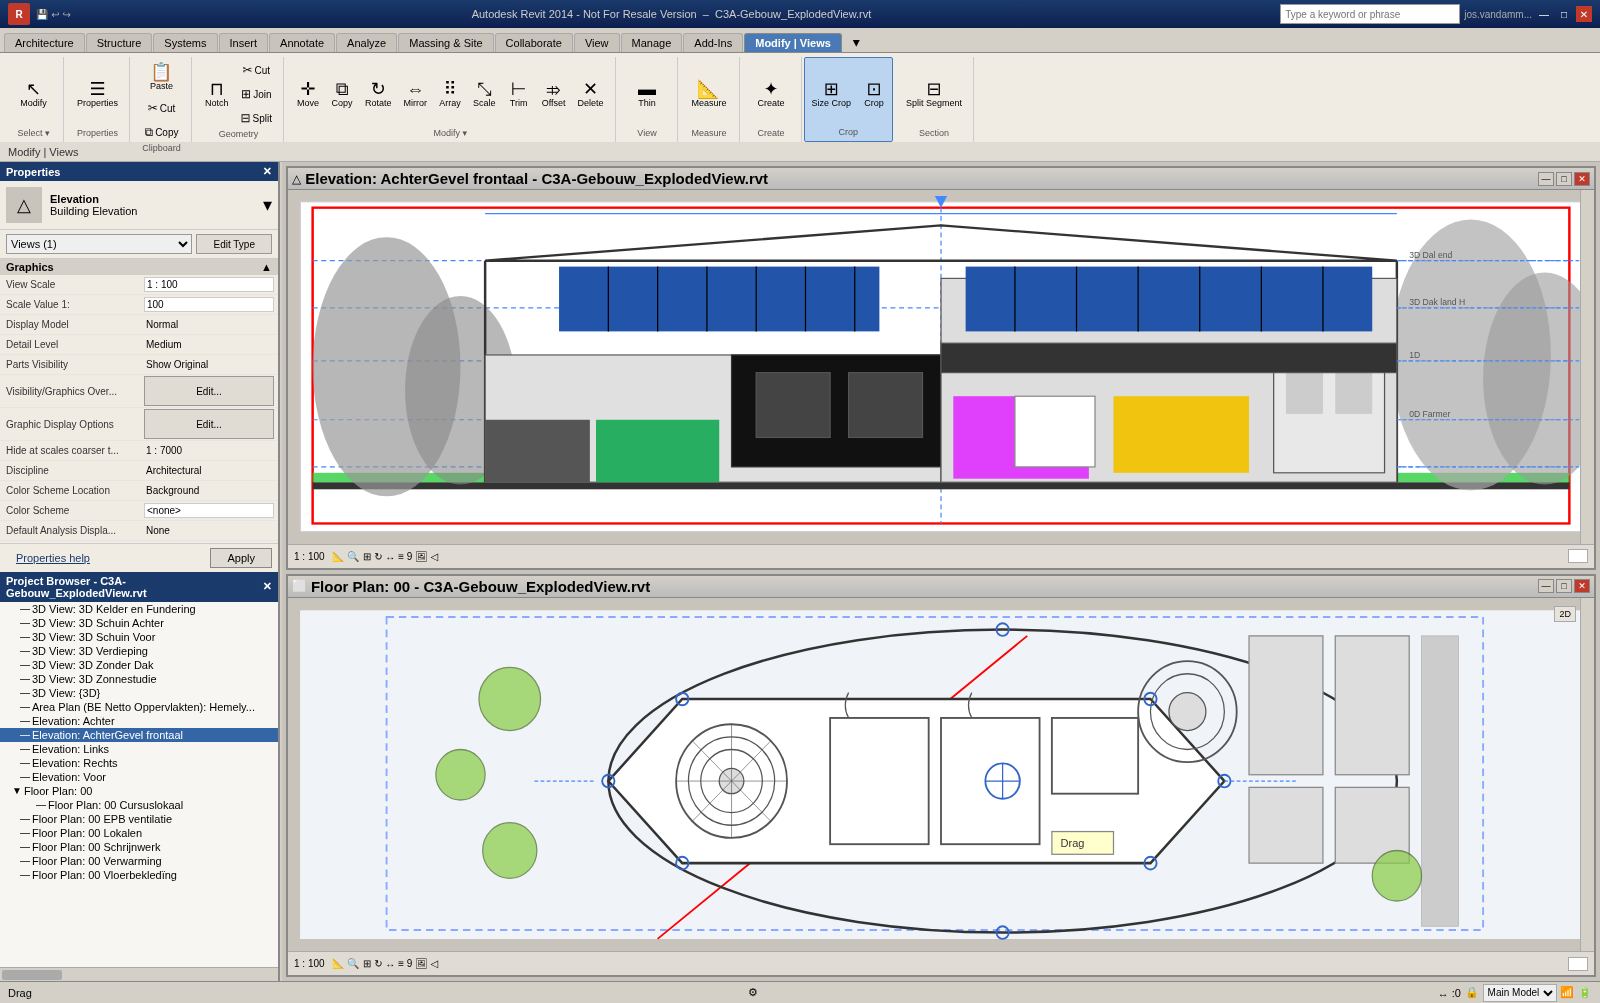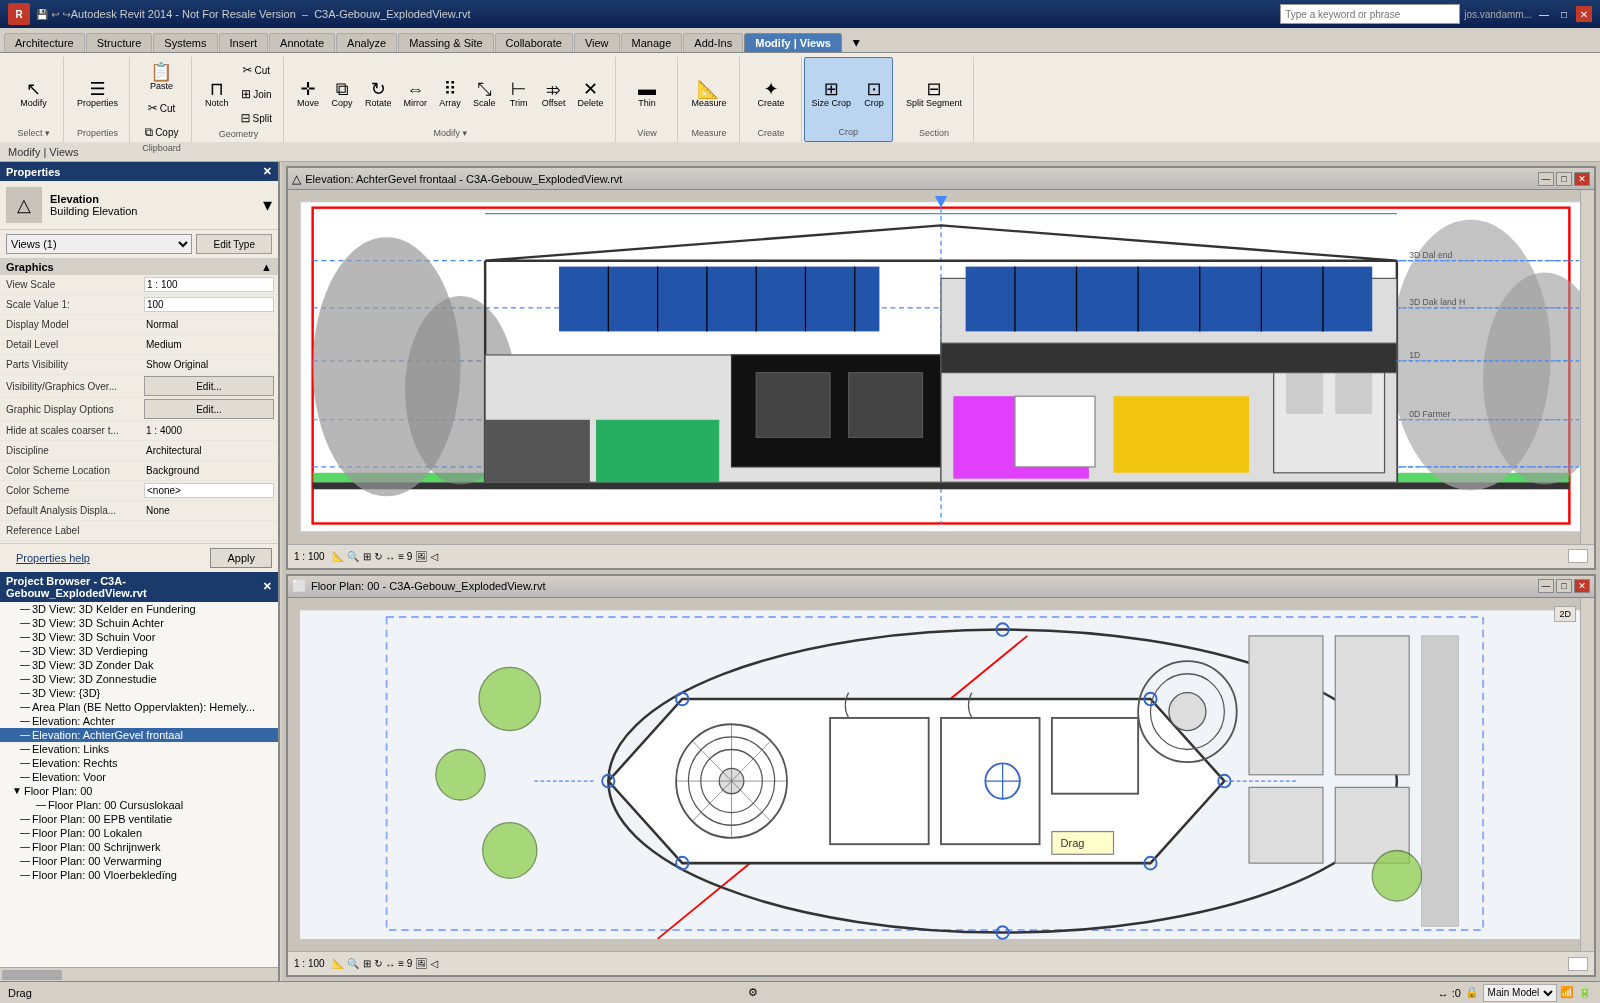--- a/index.html
+++ b/index.html
@@ -9,21 +9,21 @@
     #title-bar {
       height: 28px;
       background: linear-gradient(to bottom, #1a3a6b, #0d2050);
       display: flex;
       align-items: center;
       justify-content: space-between;
       padding: 0 8px;
       color: white;
     }
     #title-bar .title-left { display: flex; align-items: center; gap: 6px; }
-    #title-bar .title-center { font-size: 11px; color: #ccc; flex: 1; text-align: left; }
+    #title-bar .title-center { font-size: 11px; color: #ccc; flex: 1; text-align: center; }
     #title-bar .title-right { display: flex; align-items: center; gap: 4px; padding-left: 8px; }
     .title-btn { width: 16px; height: 16px; display: inline-flex; align-items: center; justify-content: center; cursor: pointer; font-size: 10px; }
     .title-btn.close { background: #c0392b; color: white; }
     .revit-logo { width: 22px; height: 22px; background: #c0392b; border-radius: 2px; display: flex; align-items: center; justify-content: center; color: white; font-weight: bold; font-size: 10px; }
     .search-input {
       width: 180px;
       height: 20px;
       border: 1px solid #999;
       padding: 0 4px;
       font-size: 11px;
@@ -212,21 +212,21 @@
     }
     .prop-value {
       flex: 1;
       font-size: 10px;
       color: #000;
       padding: 1px 2px;
     }
     .prop-value.btn-value {
       background: #e0dcd4;
       border: 1px solid #999;
-      height: 20px;
+      height: 30px;
       cursor: pointer;
       text-align: center;
       display: flex;
       align-items: center;
       justify-content: center;
     }
     .props-scroll {
       flex: 1;
       overflow-y: auto;
       overflow-x: hidden;
@@ -293,21 +293,21 @@
     .view-title-bar {
       background: linear-gradient(to bottom, #d4d0c8, #bbb);
       height: 22px;
       display: flex;
       align-items: center;
       padding: 0 4px;
       border-bottom: 1px solid #888;
       gap: 4px;
     }
     .view-title-bar .view-icon { font-size: 12px; }
-    .view-title-text { font-size: 11px; font-weight: normal; flex: 1; }
+    .view-title-text { font-size: 15px; font-weight: bold; flex: 1; }
     .view-controls { display: flex; gap: 2px; }
     .view-ctrl-btn {
       width: 16px; height: 14px;
       border: 1px solid #888;
       background: #d4d0c8;
       cursor: pointer;
       font-size: 9px;
       display: flex;
       align-items: center;
       justify-content: center;
@@ -618,21 +618,21 @@
         <div class="prop-row">
           <span class="prop-label">Visibility/Graphics Over...</span>
           <button class="prop-value btn-value">Edit...</button>
         </div>
         <div class="prop-row">
           <span class="prop-label">Graphic Display Options</span>
           <button class="prop-value btn-value">Edit...</button>
         </div>
         <div class="prop-row">
           <span class="prop-label">Hide at scales coarser t...</span>
-          <span class="prop-value">1 : 4000</span>
+          <span class="prop-value">1 : 7000</span>
         </div>
         <div class="prop-row">
           <span class="prop-label">Discipline</span>
           <span class="prop-value">Architectural</span>
         </div>
         <div class="prop-row">
           <span class="prop-label">Color Scheme Location</span>
           <span class="prop-value">Background</span>
         </div>
         <div class="prop-row">

